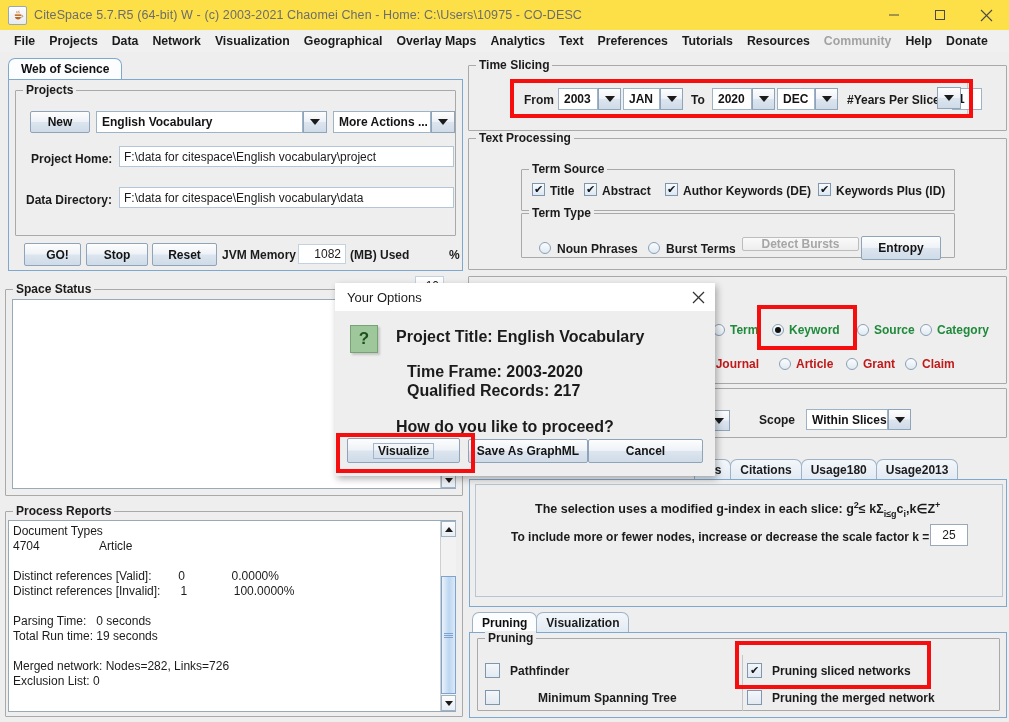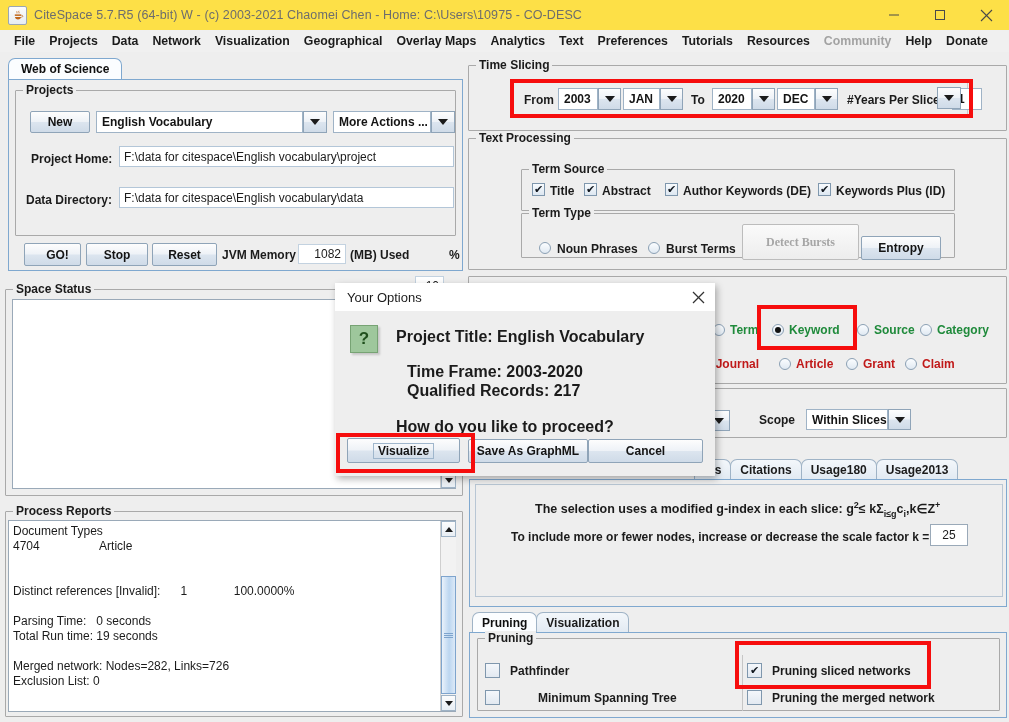--- a/index.html
+++ b/index.html
@@ -341,20 +341,21 @@
         <i></i>
       </div>
   </div>
 
   <div class="group" style="left:5px; top:511px; width:458px; height:206px;">
     <div class="glabel">Process Reports</div>
   </div>
   <div class="textbox" style="left:8px; top:520px; width:448px; height:192px;">
     <div class="report-line" style="left:4px; top:3px;">Document Types</div>
     <div class="report-line" style="left:4px; top:18px;">4704                  Article</div>
+    <div class="report-line" style="left:4px; top:48px;">Distinct references [Valid]:        0              0.0000%</div>
     <div class="report-line" style="left:4px; top:63px;">Distinct references [Invalid]:      1              100.0000%</div>
     <div class="report-line" style="left:4px; top:93px;">Parsing Time:   0 seconds</div>
     <div class="report-line" style="left:4px; top:108px;">Total Run time: 19 seconds</div>
     <div class="report-line" style="left:4px; top:138px;">Merged network: Nodes=282, Links=726</div>
     <div class="report-line" style="left:4px; top:153px;">Exclusion List: 0</div>
   </div>
   <div class="vsb" style="left:440px; top:521px; height:190px;">
     <div class="arw up" style="top:0;">
         <i></i>
       </div>
@@ -416,21 +417,21 @@
   <div class="chk" style="left:818px; top:183px;">✔</div>
   <div class="lbl" style="left:836px; top:184px;">Keywords Plus (ID)</div>
 
   <div class="group" style="left:521px; top:213px; width:434px; height:45px;">
     <div class="glabel">Term Type</div>
   </div>
   <div class="radio" style="left:539px; top:242px;"></div>
   <div class="lbl" style="left:557px; top:242px;">Noun Phrases</div>
   <div class="radio" style="left:648px; top:242px;"></div>
   <div class="lbl" style="left:666px; top:242px;">Burst Terms</div>
-  <div class="jbtn disabled" style="left:742px; top:224px; width:117px; height:36px;font-family:Liberation Serif, serif;">Detect Bursts</div>
+  <div class="jbtn disabled" style="left:742px; top:237px; width:117px; height:14px;">Detect Bursts</div>
   <div class="jbtn" style="left:861px; top:236px; width:80px; height:24px;">Entropy</div>
 
   <div class="group" style="left:468px; top:276px; width:539px; height:108px;"></div>
 
   <div class="radio" style="left:713px; top:324px;"></div>
   <div class="lbl green" style="left:730px; top:323px;">Term</div>
   <div class="radio on" style="left:772px; top:324px;"></div>
   <div class="lbl green" style="left:789px; top:323px;">Keyword</div>
   <div class="radio" style="left:857px; top:324px;"></div>
   <div class="lbl green" style="left:874px; top:323px;">Source</div>

